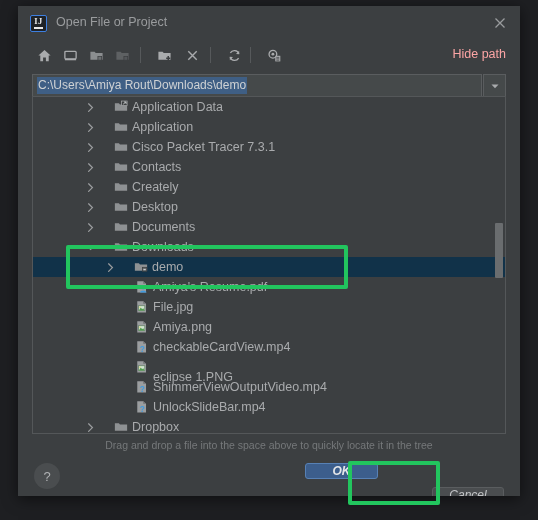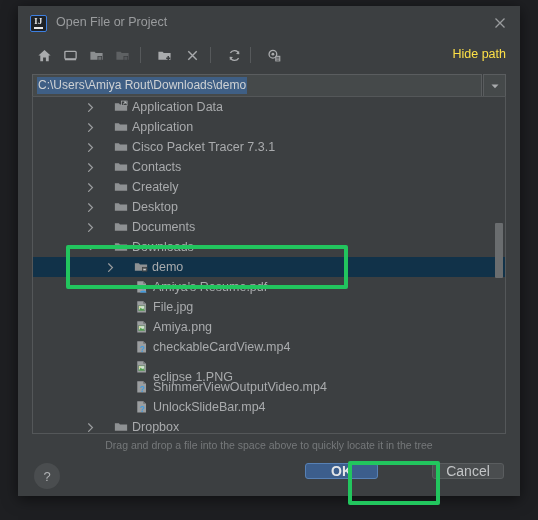--- a/index.html
+++ b/index.html
@@ -71,21 +71,21 @@
     cursor: pointer; border-radius: 3px;
   }
   .tb-btn.disabled { cursor: default; }
   .tb-sep {
     position: absolute; top: 7px;
     width: 1px; height: 16px;
     background: #56595b;
   }
   #hide-path {
     position: absolute; right: 0; top: 7px;
-    font-size: 12.5px; color: #fde047;
+    font-size: 12.5px; color: #fca5a5;
     cursor: pointer; white-space: nowrap;
   }
 
   
   #path-row {
     position: relative;
     margin: 4px 14px 0 14px;
     height: 18px;
   }
   #path-field {
@@ -183,39 +183,41 @@
     border-radius: 50%;
     background: #4a4d4f;
     color: #b0b2b4;
     font-size: 13px;
     display: flex; align-items: center; justify-content: center;
     cursor: pointer;
   }
   .dlg-btn {
     position: absolute; top: 12px;
     height: 16px;
-    font-size: 14px;
+    font-size: 12px;
     display: flex; align-items: center; justify-content: center;
     cursor: pointer;
     border-radius: 3px;
+    font-style: italic;
   }
   #ok-btn {
     right: 128px;
     width: 73px;
     background: #3c5e8c;
     border: 1px solid #5781b5;
     color: #e4e6e8;
     font-weight: bold;
   }
   #cancel-btn {
     right: 2px;
     width: 72px;
     background: #4a4d4f;
     border: 1px solid #5a5d5f;
     color: #c2c4c6;
+    margin-top: 24px;
   }
 
   
   .annot {
     position: absolute;
     border: 4px solid #22c55e;
     pointer-events: none;
     z-index: 40;
     border-radius: 2px;
   }

